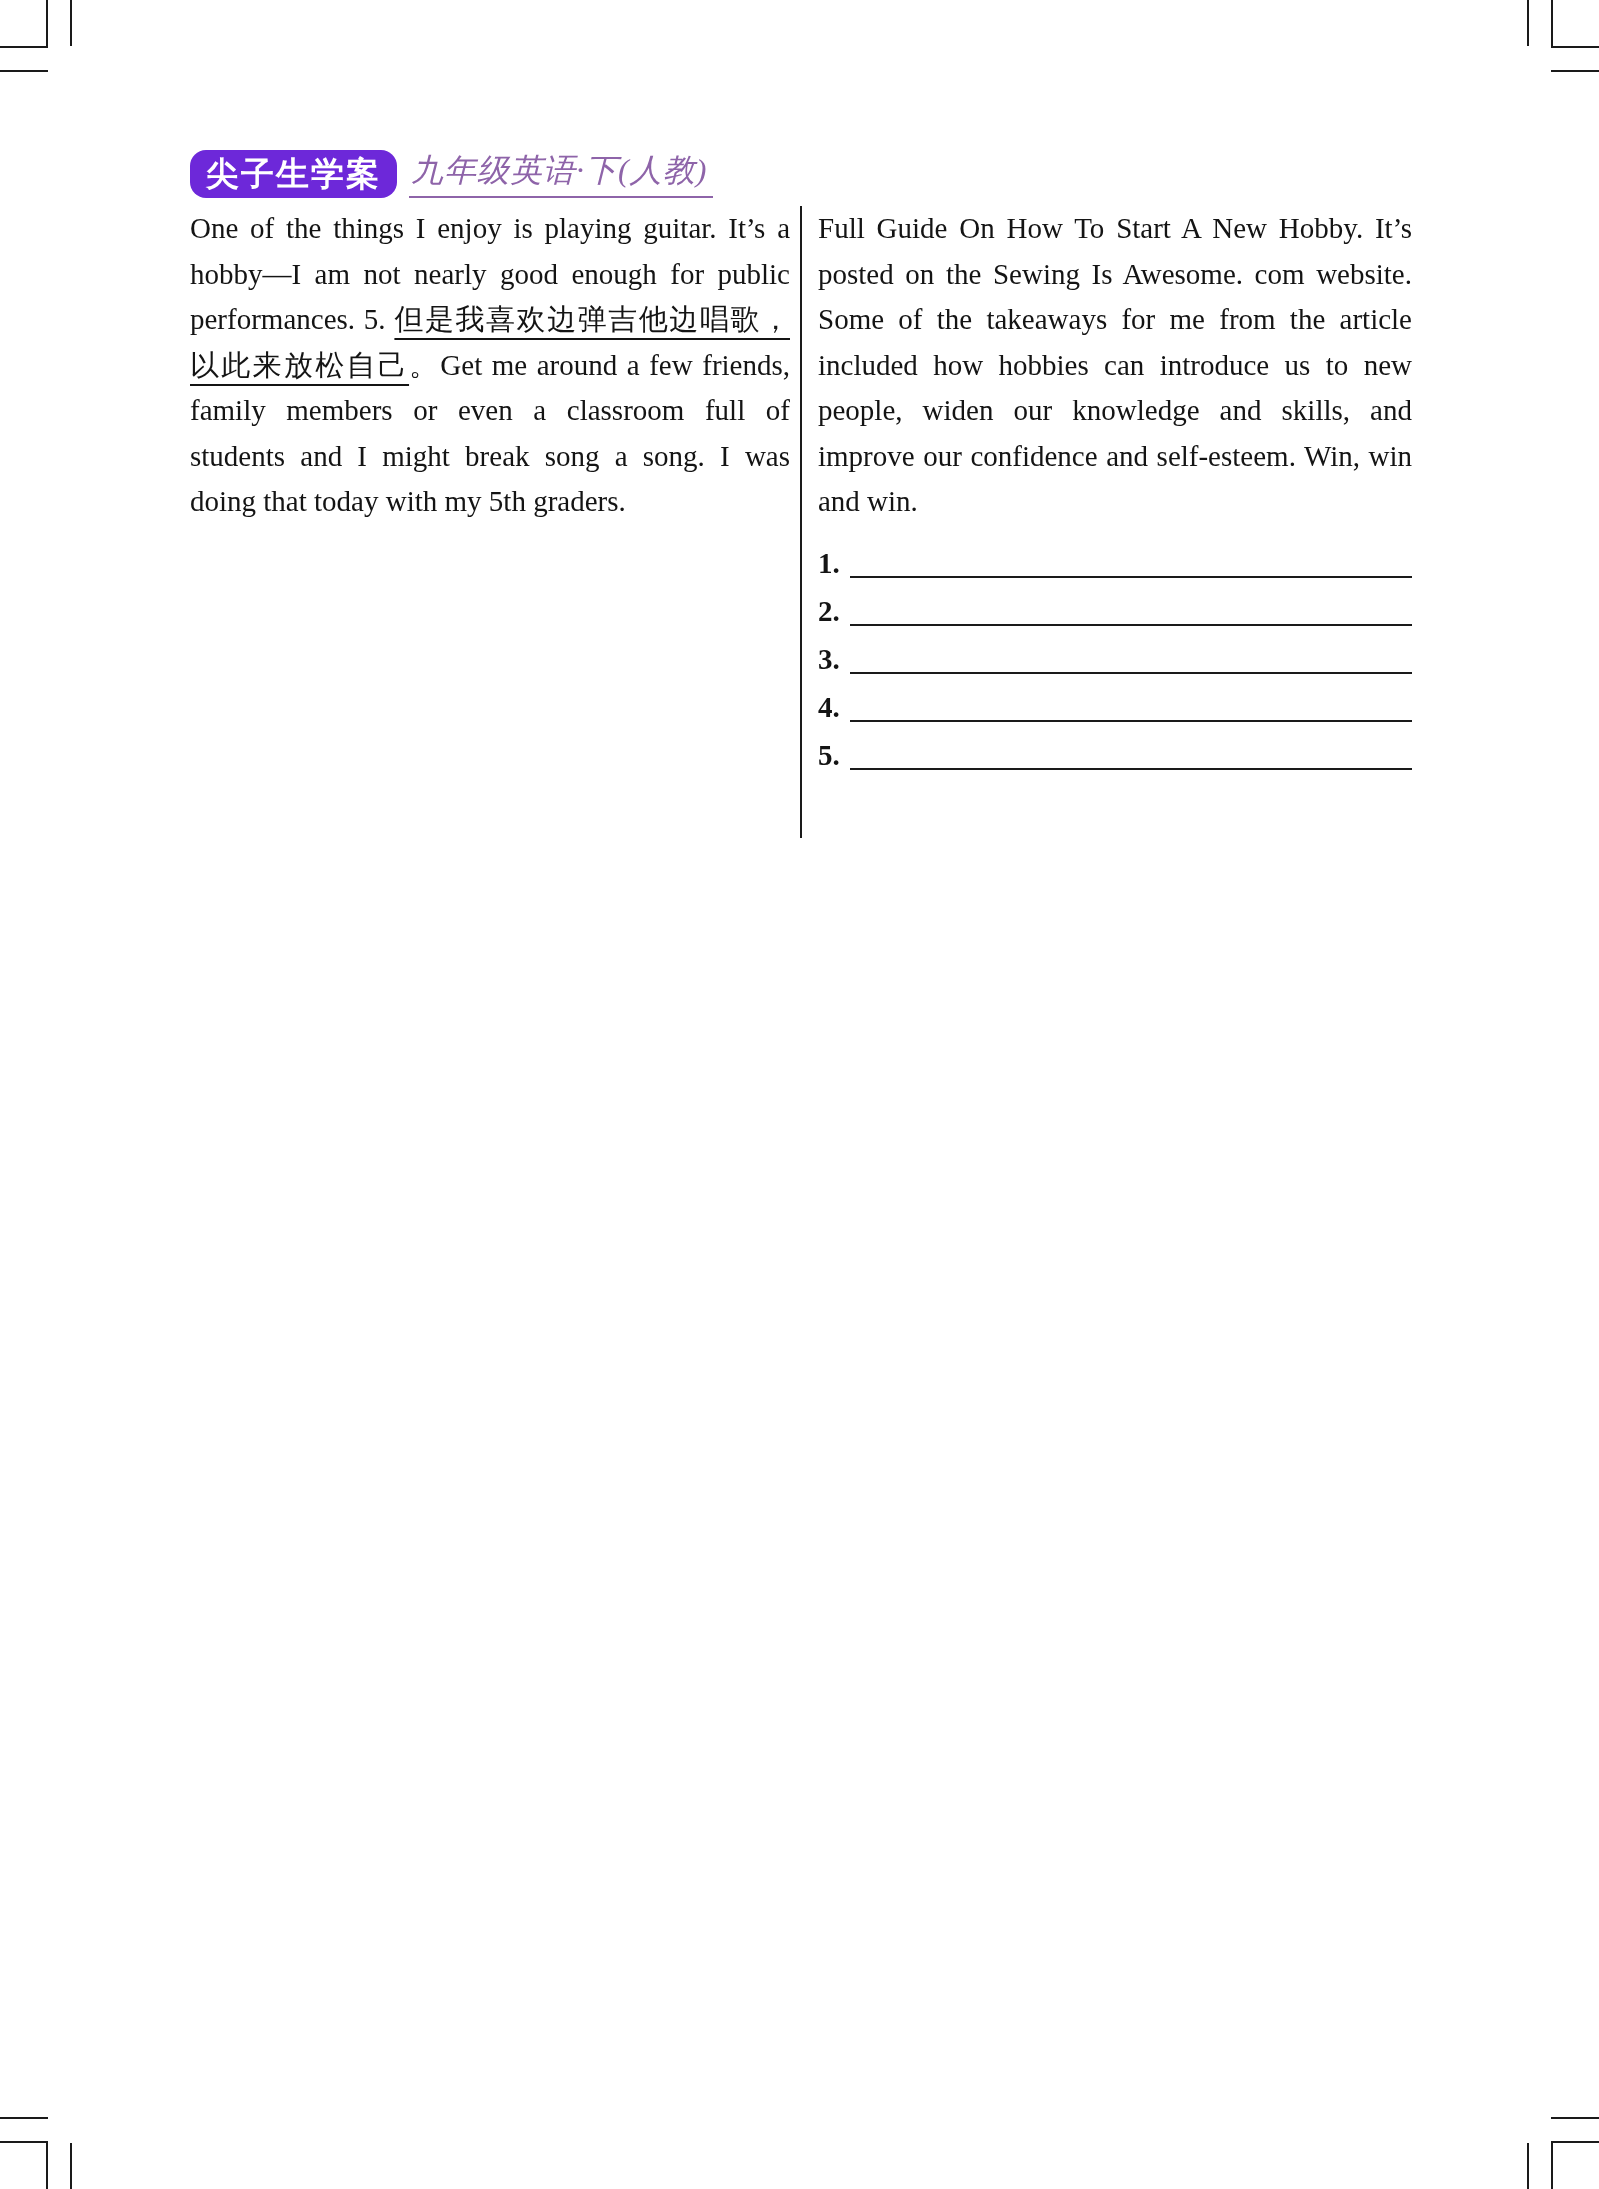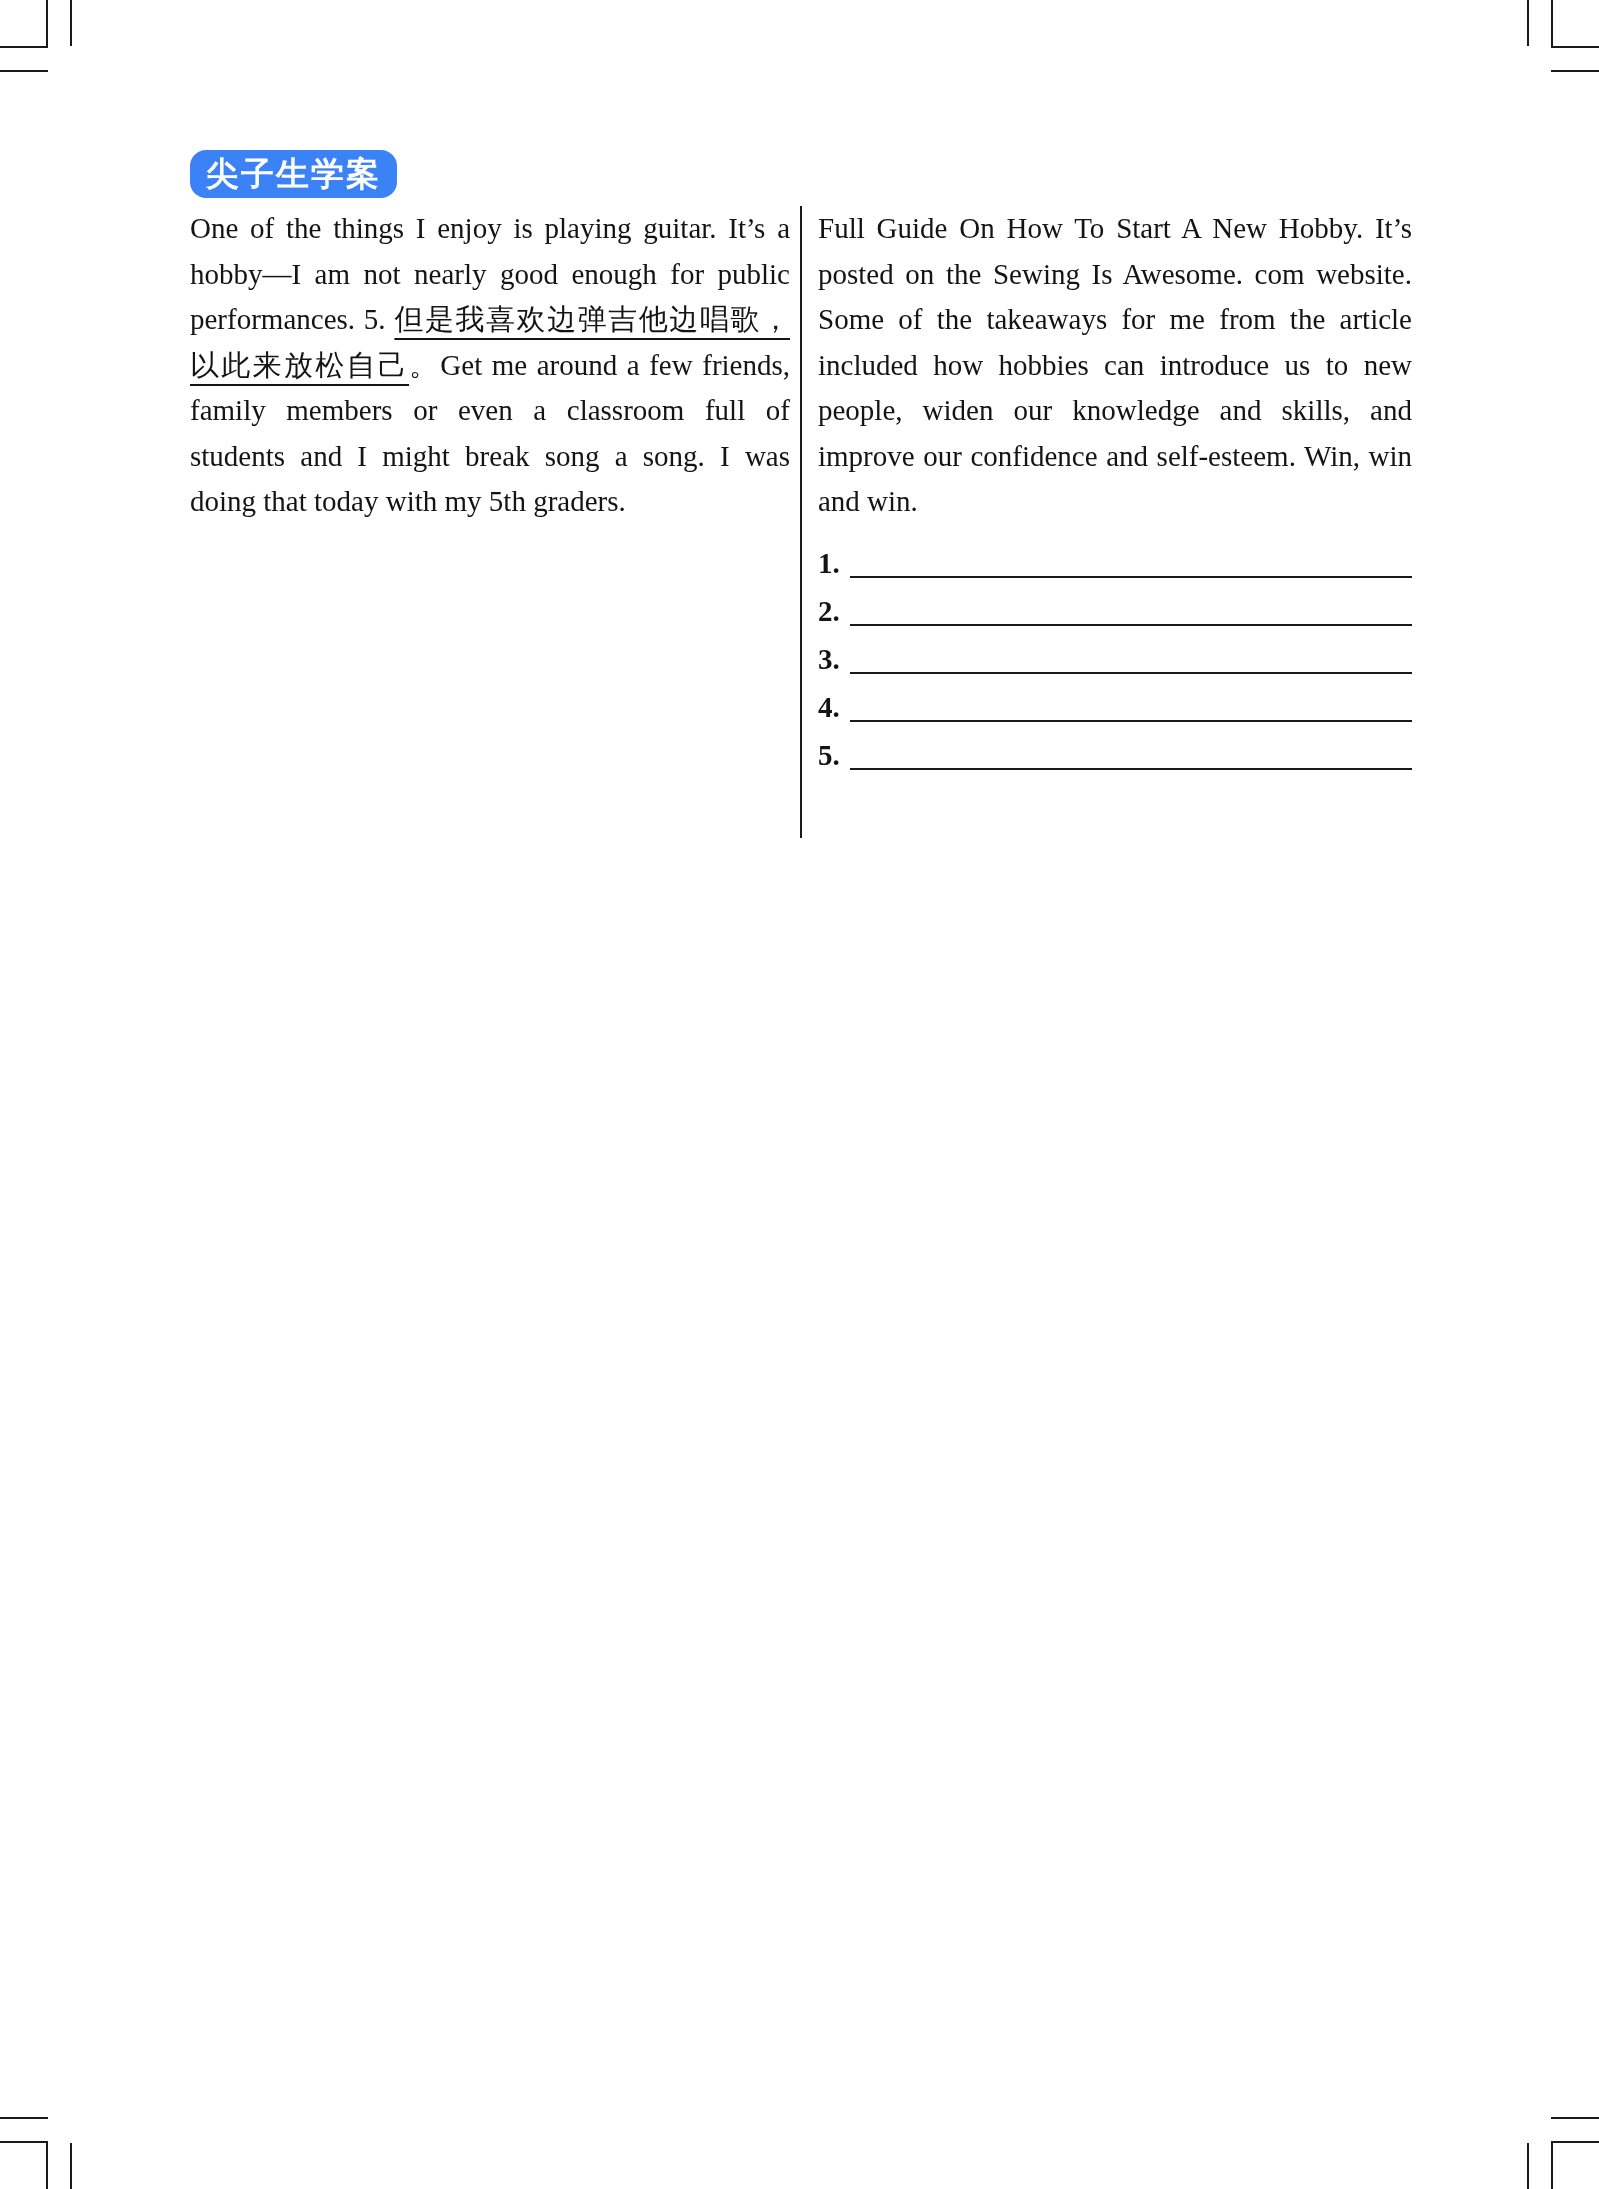--- a/index.html
+++ b/index.html
@@ -15,21 +15,21 @@
 
   
   .mark { position: absolute; background: #1a1a1a; }
   .mv { width: 2px; height: 46px; }
   .mh { width: 48px; height: 2px; }
 
   
   .header { position: absolute; left: 190px; top: 150px; display: flex; align-items: flex-end; }
   .badge {
     display: inline-block;
-    background: #3b82f6;
+    background: #6d28d9;
     color: #ffffff;
     font-family: "Liberation Sans", "DejaVu Sans", sans-serif;
     font-weight: bold;
     font-size: 33px;
     line-height: 48px;
     height: 48px;
     padding: 0 16px;
     border-radius: 16px;
     letter-spacing: 2px;
   }
@@ -100,20 +100,21 @@
 <div class="mark mh" style="left:0; bottom:46px;"></div>
 <div class="mark mh" style="left:0; bottom:70px;"></div>
 
 <div class="mark mv" style="right:46px; bottom:0;"></div>
 <div class="mark mv" style="right:70px; bottom:0;"></div>
 <div class="mark mh" style="right:0; bottom:46px;"></div>
 <div class="mark mh" style="right:0; bottom:70px;"></div>
 
 <div class="header">
   <span class="badge">尖子生学案</span>
+  <span class="edition">九年级英语·下(人教)</span>
 </div>
 
 <div class="col-divider"></div>
 
 <div class="col col-left">
   <p><span class="seg-normal">One of the things I enjoy is playing guitar. It’s a hobby—I am not nearly good enough for public performances. 5. </span><span class="seg-underline">但是我喜欢边弹吉他边唱歌，以此来放松自己</span><span class="seg-normal">。Get me around a few friends, family members or even a classroom full of students and I might break song a song. I was doing that today with my 5th graders.</span></p>
 </div>
 
 <div class="col col-right">
   <p><span class="seg-normal">Full Guide On How To Start A New Hobby. It’s posted on the </span><span class="seg-italic">Sewing Is Awesome. com</span><span class="seg-normal"> website. Some of the takeaways for me from the article included how hobbies can introduce us to new people, widen our knowledge and skills, and improve our confidence and self-esteem. Win, win and win.</span></p>

